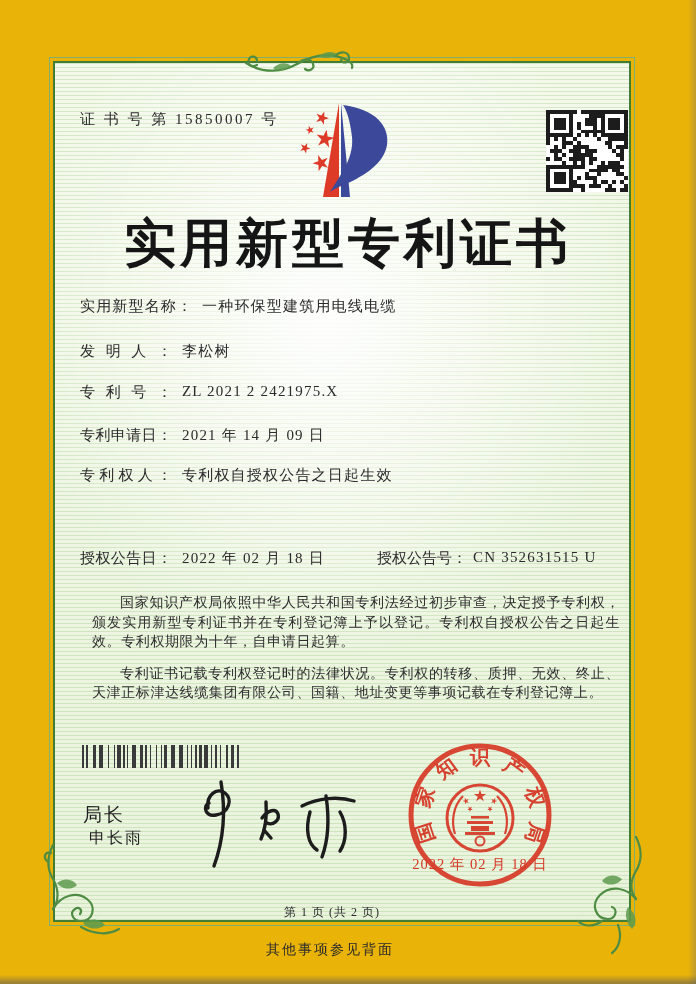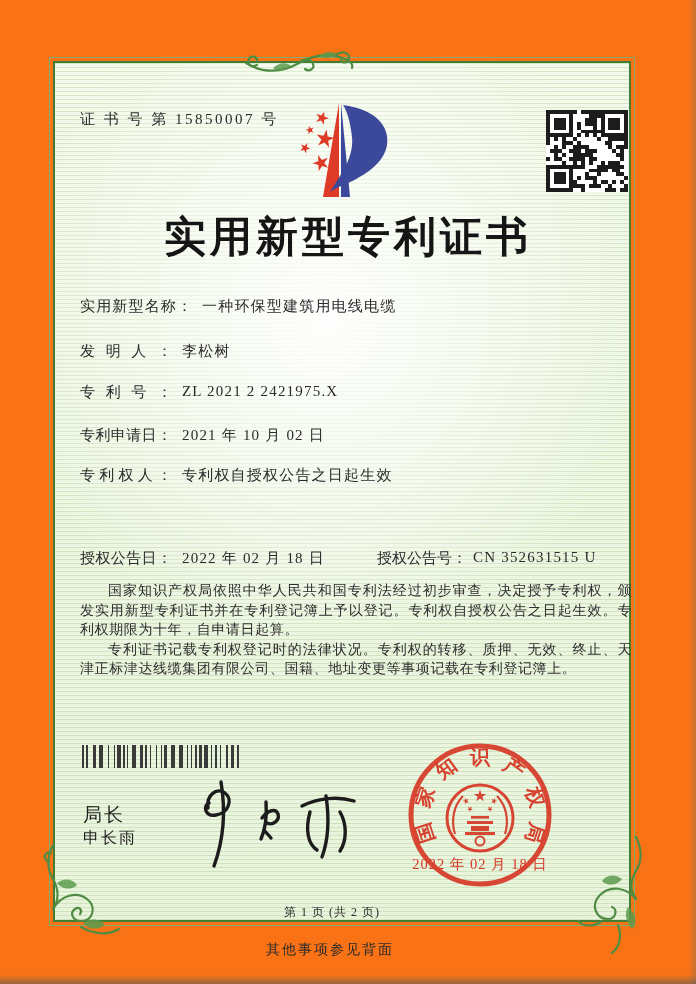--- a/index.html
+++ b/index.html
@@ -1,18 +1,18 @@
 <!DOCTYPE html>
 <html><head>
 <meta charset="utf-8">
 <style>
   html,body{margin:0;padding:0;background:#e8e8e8;}
   .page{
     position:relative;width:696px;height:984px;margin:0 auto;overflow:hidden;
-    background:#f97316;
+    background:#eab308;
     font-family:"Liberation Serif","DejaVu Serif",serif;
     color:#1f1f1f;
   }
   
   .scan-right{position:absolute;right:0;top:0;width:8px;height:100%;
     background:linear-gradient(90deg,rgba(0,0,0,0),rgba(110,110,110,.35));}
   .scan-bottom{position:absolute;left:0;bottom:0;width:100%;height:9px;
     background:linear-gradient(180deg,rgba(0,0,0,0) 0%,rgba(90,90,90,.55) 85%);}
   
   .frame-outer{position:absolute;left:49px;top:57px;width:586px;height:869px;
@@ -22,37 +22,37 @@
     background:
       radial-gradient(ellipse 72% 52% at 47% 30%, rgba(255,255,255,.94), rgba(255,255,255,0) 76%),
       repeating-linear-gradient(180deg, rgba(141,192,112,.30) 0 1px, rgba(255,255,255,0) 1px 4px),
       linear-gradient(180deg,#f4f9eb,#e9f3dc);}
   .orn{position:absolute;}
   .orn path{stroke:#4f8c43;stroke-width:2.2;fill:none;stroke-linecap:round;}
   .orn path.leaf{fill:#5d9a4e;stroke:none;opacity:.85;}
 
   .cert-no{position:absolute;left:80px;top:110px;font-size:15px;letter-spacing:2.5px;color:#2a2a2a;}
   .title{position:absolute;left:0;top:209px;width:696px;text-align:center;
-    font-size:42px;font-weight:bold;letter-spacing:4px;color:#151515;}
+    font-size:52px;font-weight:bold;letter-spacing:4px;color:#151515;}
 
   .frow{position:absolute;left:80px;font-size:15px;white-space:nowrap;color:#2b2b2b;}
   .flabel{display:inline-block;width:92px;text-align:justify;text-align-last:justify;
     vertical-align:top;margin-right:10px;}
   .frow.w-name .flabel{width:112px;}
   .frow.w-addr .flabel{width:132px;}
   .fvalue{letter-spacing:1.2px;}
   .grant2{position:absolute;left:297px;top:0;white-space:nowrap;}
   .grant2 .flabel{width:auto;text-align:left;text-align-last:left;margin-right:6px;}
 
   .paras{position:absolute;left:80px;top:581px;width:552px;font-size:14px;
     line-height:19.6px;letter-spacing:.6px;text-align:justify;color:#2d2d2d;}
-  .paras p{margin:0;text-indent:2em;}
+  .paras p{margin:12px;text-indent:2em;}
 
   .signer-pos{position:absolute;left:83px;top:802px;font-size:19px;letter-spacing:2px;}
-  .signer-name{position:absolute;left:83px;top:828px;font-size:16px;letter-spacing:2px;}
+  .signer-name{position:absolute;left:89px;top:828px;font-size:16px;letter-spacing:2px;}
   .sig-svg{position:absolute;left:178px;top:778px;}
   .sig-svg path{stroke:#1c1c1c;stroke-width:3.4;fill:none;stroke-linecap:round;stroke-linejoin:round;}
 
   .seal{position:absolute;left:395px;top:728px;}
   .seal text{font-family:"Liberation Serif","DejaVu Serif",serif;}
   .seal-char{font-size:20px;font-weight:bold;fill:#d63826;}
   .seal-date{font-size:14.5px;fill:#d63826;letter-spacing:1px;}
   .emblem *{fill:#d63826;}
   .emblem .ln{fill:none;stroke:#d63826;}
 
@@ -359,21 +359,21 @@
   <div class="frow" style="top:342px;">
     <span class="flabel">发明人：</span><span class="fvalue">李松树</span>
   </div>
   <div class="frow w-name" style="top:297px;">
     <span class="flabel">实用新型名称：</span><span class="fvalue">一种环保型建筑用电线电缆</span>
   </div>
   <div class="frow" style="top:383px;">
     <span class="flabel">专利号：</span><span class="fvalue">ZL 2021 2 2421975.X</span>
   </div>
   <div class="frow" style="top:426px;">
-    <span class="flabel">专利申请日：</span><span class="fvalue">2021 年 10 月 02 日</span>
+    <span class="flabel">专利申请日：</span><span class="fvalue">2021 年 14 月 09 日</span>
   </div>
   <div class="frow" style="top:466px;">
     <span class="flabel">专利权人：</span><span class="fvalue">专利权自授权公告之日起生效</span>
   </div>
   <div class="frow" style="top:549px;width:552px;">
     <span class="flabel">授权公告日：</span><span class="fvalue">2022 年 02 月 18 日</span>
     <span class="grant2">
       <span class="flabel">授权公告号：</span><span class="fvalue">CN 352631515 U</span>
     </span>
   </div>

